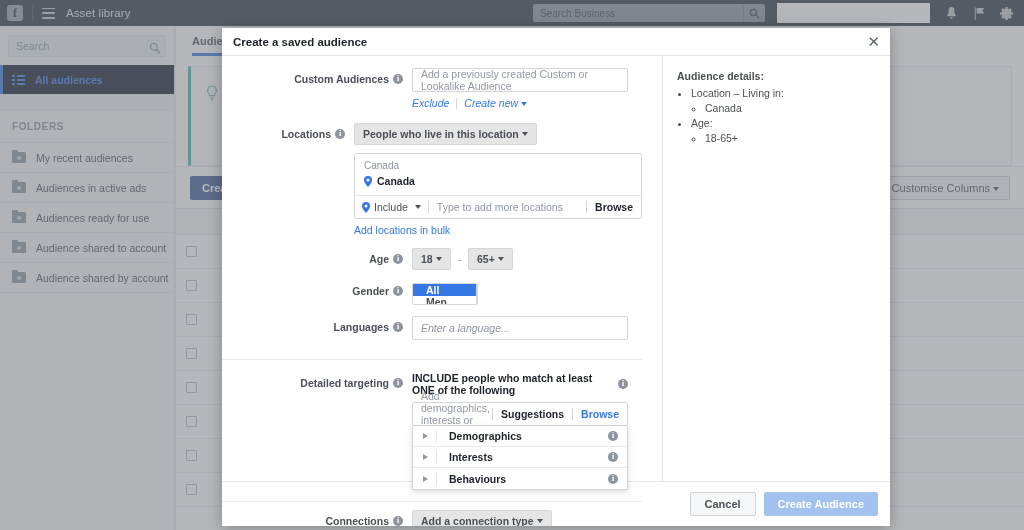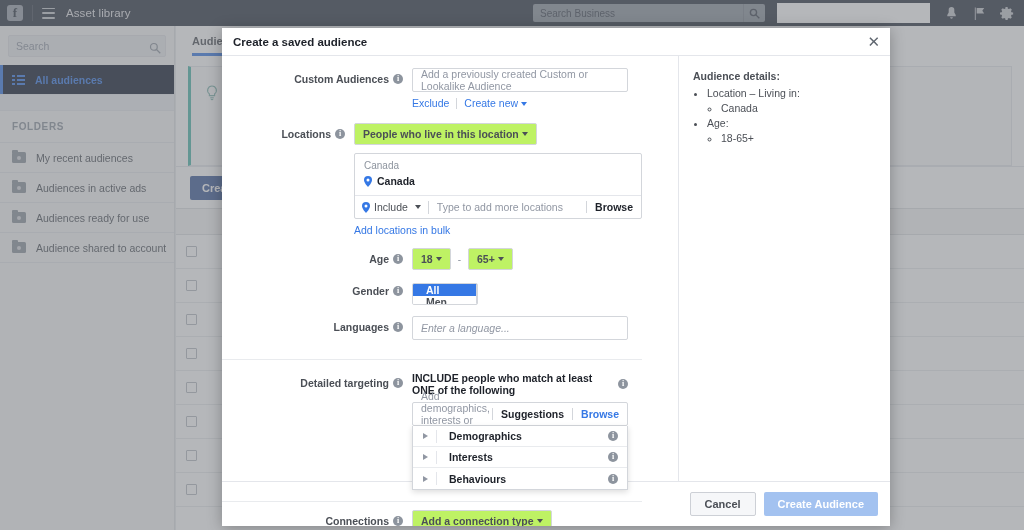--- a/index.html
+++ b/index.html
@@ -146,28 +146,28 @@
     display: inline-block; width: 10px; height: 10px; border-radius: 50%;
     background: #8d949e; color: #fff; font-size: 8px; line-height: 10px;
     text-align: center; font-weight: bold; font-family: "Liberation Serif", serif;
     flex: 0 0 auto;
   }
   .fctl { flex: 1; }
   .txtinput {
     height: 24px; border: 1px solid #d3d6db; border-radius: 2px; background: #fff;
     display: flex; align-items: center; font-size: 10.5px; color: #9197a3; padding: 0 8px;
   }
-  .linkrow { margin-top: 5px; font-size: 10.5px; display: flex; align-items: center; gap: 7px; }
+  .linkrow { margin-top: 5px; font-size: 10.5px; display: flex; align-items: center; gap: 7px; font-style: italic; }
   .lnk { color: #3578e5; cursor: pointer; }
   .vdiv { width: 1px; height: 11px; background: #d3d6db; }
   .caret { display: inline-block; width: 0; height: 0; border-left: 3.5px solid transparent;
            border-right: 3.5px solid transparent; border-top: 4px solid currentColor; margin-left: 3px; vertical-align: middle; }
   .selbox {
     display: inline-flex; align-items: center; height: 22px; padding: 0 8px;
-    background: #bef264; border: 1px solid #d3d6db; border-radius: 2px;
+    background: #e5e5e5; border: 1px solid #d3d6db; border-radius: 2px;
     font-size: 10.5px; font-weight: bold; color: #4b4f56;
   }
   .locbox { border: 1px solid #d3d6db; border-radius: 2px; width: 288px; background: #fff; }
   .loc-head { font-size: 10px; color: #8d949e; padding: 6px 9px 2px; }
   .loc-item { font-size: 10.5px; font-weight: bold; color: #1d2129; padding: 2px 9px 8px 9px; display: flex; align-items: center; gap: 5px; }
   .loc-bar { border-top: 1px solid #e4e6eb; display: flex; align-items: center; height: 23px; font-size: 10.5px; }
   .loc-bar .inc { display: flex; align-items: center; gap: 4px; color: #4b4f56; padding: 0 7px; }
   .loc-bar .sep { width: 1px; height: 13px; background: #d3d6db; }
   .loc-bar .typ { color: #9197a3; padding-left: 8px; flex: 1; }
   .loc-bar .browse { color: #1d2129; font-weight: bold; padding: 0 8px; border-left: 1px solid #d3d6db; }
@@ -198,21 +198,21 @@
   }
   .dt-row:last-child { border-bottom: none; }
   .arrow-r { width: 0; height: 0; border-top: 3.5px solid transparent; border-bottom: 3.5px solid transparent;
              border-left: 5px solid #9197a3; margin: 0 8px 0 10px; }
   .dt-row .rsep { width: 1px; height: 13px; background: #e4e6eb; margin-right: 12px; }
   .dt-row .info { margin-left: auto; margin-right: 9px; }
 
   .hr { height: 1px; background: #e9ebee; }
 
   .details-panel {
-    position: absolute; right: 0; top: 0; width: 212px; height: 425px;
+    position: absolute; right: 16px; top: 0; width: 212px; height: 425px;
     border-left: 1px solid #e4e6eb; padding: 14px 12px 0 14px; font-size: 10.5px; color: #4b4f56; margin-left: 12px;
   }
   .details-panel .dtitle { font-weight: bold; color: #4b4f56; margin-bottom: 4px; }
   .details-panel ul { list-style: disc; margin-left: 14px; }
   .details-panel ul ul { list-style: circle; margin-left: 14px; }
   .details-panel li { line-height: 15px; }
 
   .modal-foot {
     height: 44px; border-top: 1px solid #e4e6eb; display: flex; align-items: center;
     justify-content: flex-end; padding-right: 12px; gap: 8px; background: #fff;
@@ -272,20 +272,23 @@
     </div>
     <div class="tip-box">
       <svg class="bulb" viewBox="0 0 16 18" fill="none" stroke="#7fb3ad" stroke-width="1.3">
         <path d="M8 1a5 5 0 0 0-3 9v2h6v-2a5 5 0 0 0-3-9z"></path>
           <line x1="6" y1="14.5" x2="10" y2="14.5"></line>
           <line x1="6.6" y1="16.5" x2="9.4" y2="16.5"></line>
       </svg>
     </div>
     <div class="toolrow">
       <div class="create-btn">Create Audience</div>
+      <div class="customise-btn">
+        <span>Customise Columns</span><span class="caret"></span>
+      </div>
     </div>
     <table class="tbl">
       <thead>
         <tr>
           <th style="width:34px"></th>
           <th style="width:470px"></th>
           <th style="width:105px">
             <span>Date Created</span><span class="caret"></span>
           </th>
           <th class="plain col-div">
@@ -419,20 +422,24 @@
       <span class="folder-ico"></span>
       <span class="lbl">Audiences in active ads</span>
     </div>
     <div class="side-item">
       <span class="folder-ico"></span>
       <span class="lbl">Audiences ready for use</span>
     </div>
     <div class="side-item">
       <span class="folder-ico"></span>
       <span class="lbl">Audience shared to account</span>
+    </div>
+    <div class="side-item">
+      <span class="folder-ico"></span>
+      <span class="lbl">Audience shared by account</span>
     </div>
   </div>
 
   <div class="dimmer"></div>
 
   <div class="modal">
 
     <div class="modal-head">
       <div class="modal-title">Create a saved audience</div>
       <div class="modal-x">✕</div>

